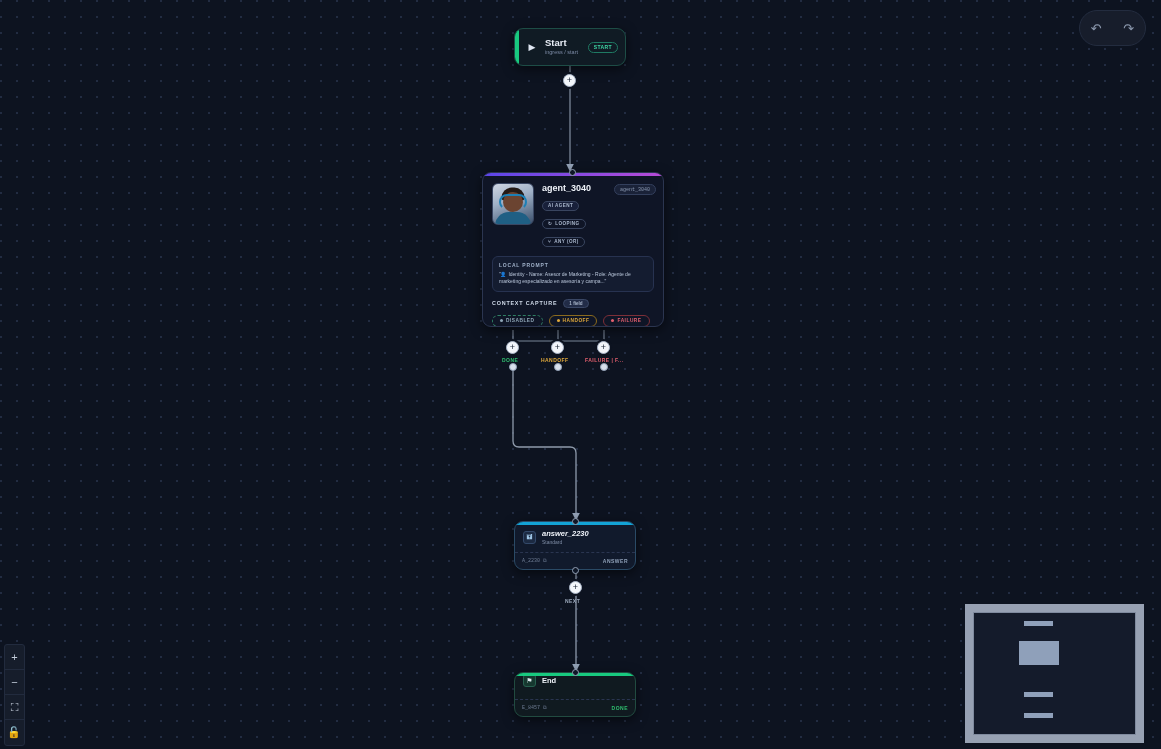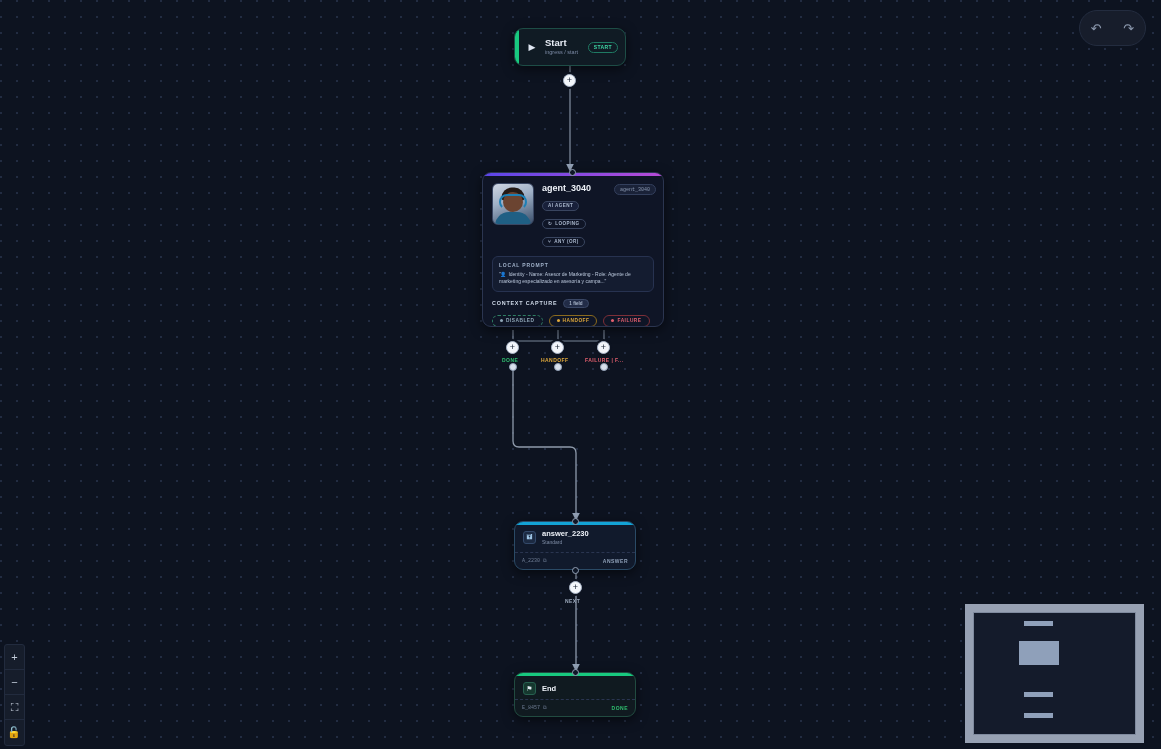--- a/index.html
+++ b/index.html
@@ -153,21 +153,21 @@
     background: #13a3d6;
   }
   .ans-head { display: flex; align-items: center; padding: 8px 8px 0 8px; }
   .sq-icon {
     width: 13px; height: 13px; border-radius: 3px;
     background: #1c2a42; border: 1px solid #33496a;
     display: flex; align-items: center; justify-content: center;
     color: #9fc6e6; font-size: 7px; flex: none;
   }
   .ans-txt { margin-left: 6px; line-height: 1.1; }
-  .ans-title { font-size: 7.5px; font-weight: bold; color: #eef2f8; }
+  .ans-title { font-size: 7.5px; font-weight: bold; color: #eef2f8; font-style: italic; }
   .ans-sub { font-size: 5px; color: #7f8da6; margin-top: 1.5px; }
   .node-foot {
     position: absolute; left: 0; right: 0; bottom: 0; height: 17px;
     border-top: 1px dashed #2a3category;
     border-top: 1px dashed #2a3550;
     display: flex; align-items: center; justify-content: space-between;
     padding: 0 7px;
   }
   .foot-id {
     font-size: 5px; color: #6f7d95; font-family: "Liberation Mono", monospace;
@@ -177,21 +177,21 @@
 
   
   #node-end {
     left: 514px; top: 672px; width: 122px; height: 45px;
     background: #101a20; border: 1px solid #214b40;
   }
   #node-end .top-bar {
     position: absolute; left: 0; right: 0; top: 0; height: 3px;
     background: #18c97f;
   }
-  .end-head { display: flex; align-items: center; padding: 9px 8px 0 8px; }
+  .end-head { display: flex; align-items: center; padding: 1px 8px 0 8px; }
   .flag-icon {
     width: 13px; height: 13px; border-radius: 3px;
     background: #16382f; border: 1px solid #27604f;
     display: flex; align-items: center; justify-content: center;
     color: #dfe9f0; font-size: 7px; flex: none;
   }
   .end-title { margin-left: 6px; font-size: 7.5px; font-weight: bold; color: #eef2f8; }
 
   
   #edges { position: absolute; inset: 0; pointer-events: none; }

